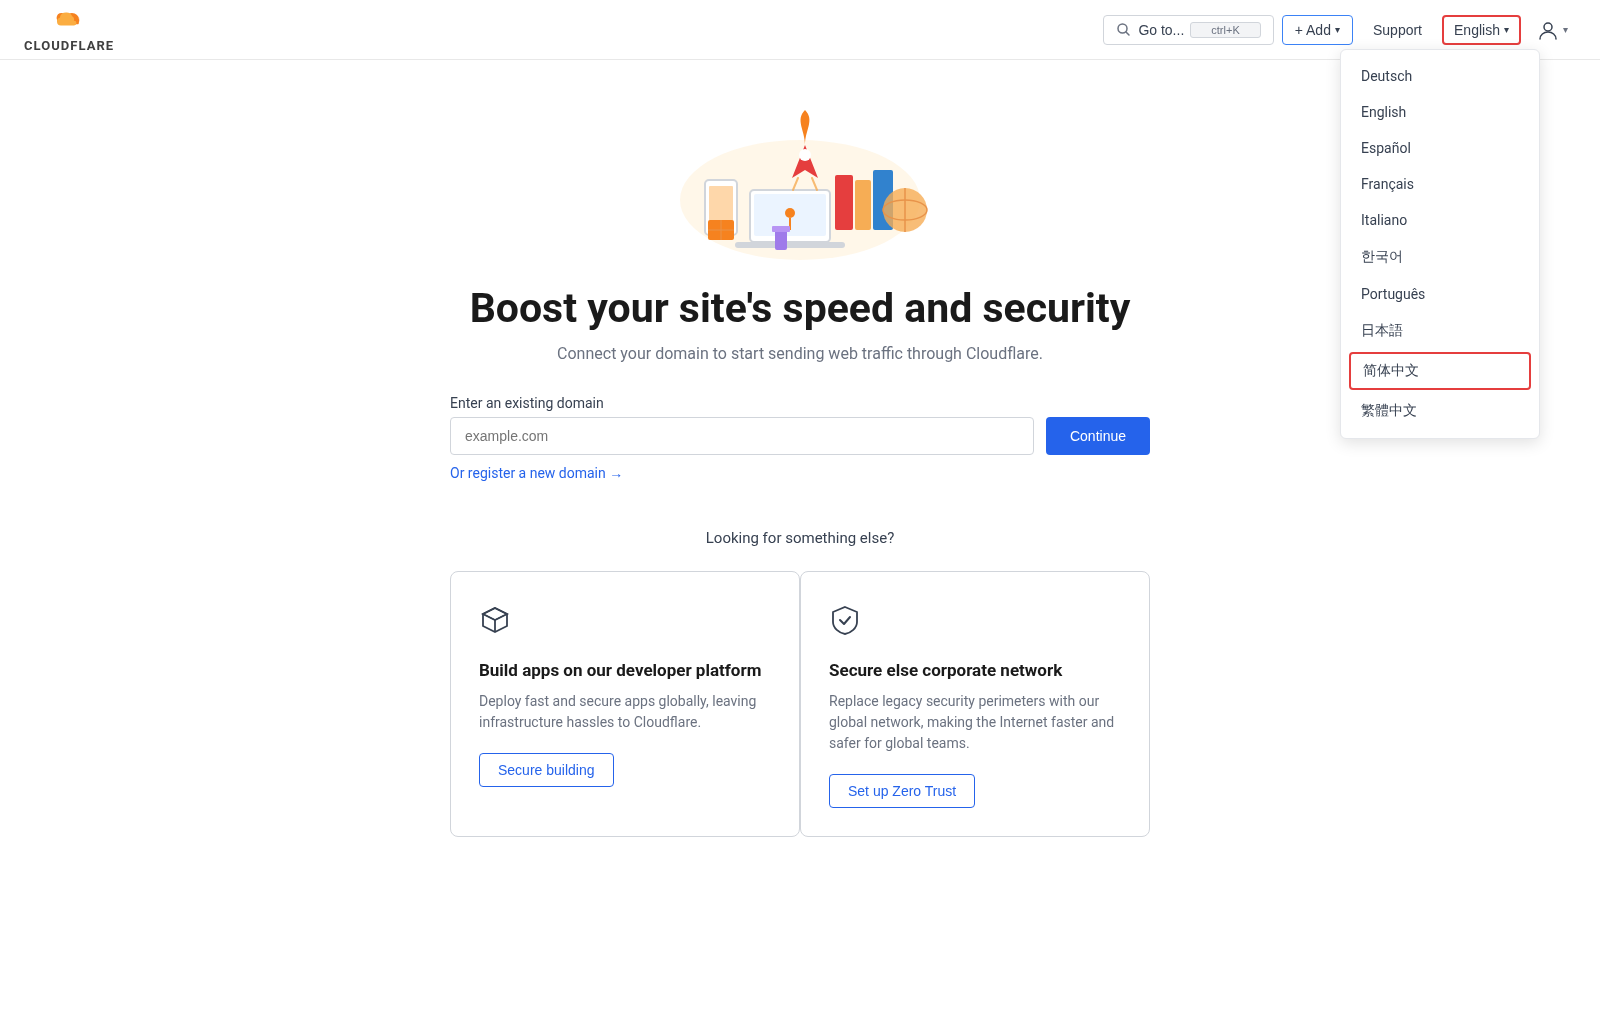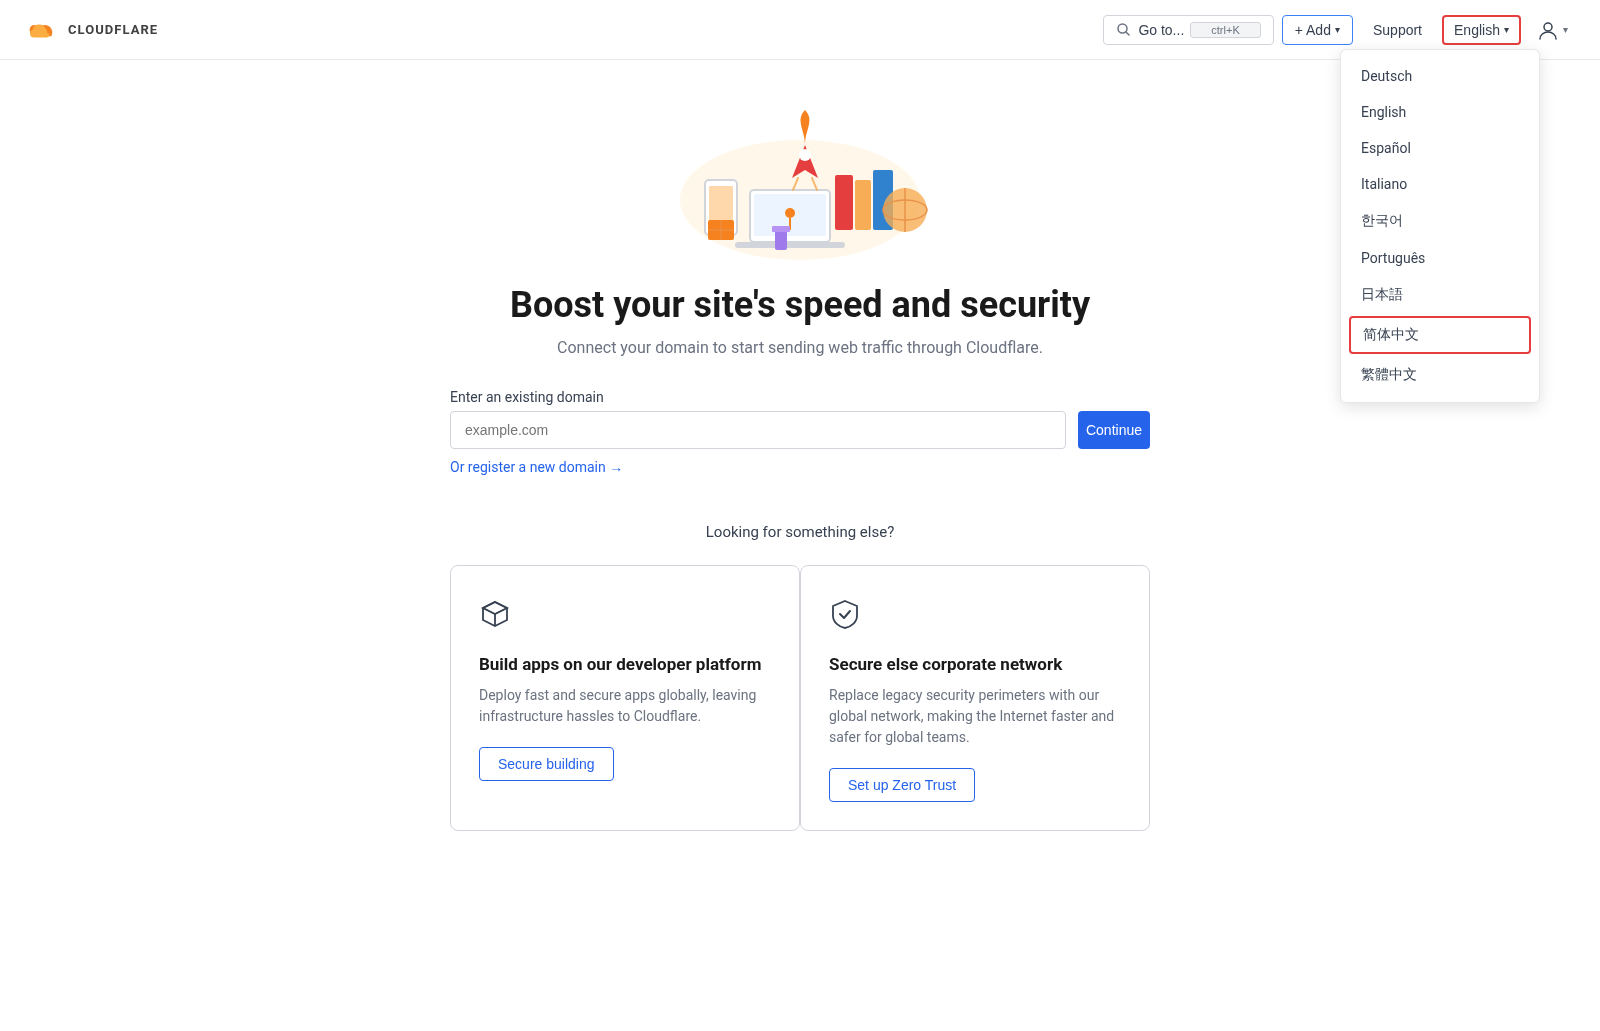--- a/index.html
+++ b/index.html
@@ -26,20 +26,21 @@
     .navbar-left {
       display: flex;
       align-items: center;
       gap: 0;
     }
     .logo {
       display: flex;
       align-items: center;
       gap: 8px;
       text-decoration: none;
+      flex-direction: column;
     }
     .logo-icon {
       width: 36px;
       height: 24px;
     }
     .logo-text {
       font-size: 13px;
       font-weight: 700;
       letter-spacing: 0.08em;
       color: #404040;
@@ -154,21 +155,21 @@
     
     .hero-illustration {
       width: 300px;
       height: 160px;
       margin-bottom: 24px;
       position: relative;
     }
 
     
     .hero-title {
-      font-size: 36px;
+      font-size: 41px;
       font-weight: 700;
       color: #1a1a1a;
       text-align: right;
       margin-bottom: 12px;
     }
     .hero-subtitle {
       font-size: 16px;
       color: #6b7280;
       text-align: center;
       margin-bottom: 32px;
@@ -195,21 +196,21 @@
       padding: 10px 14px;
       font-size: 14px;
       color: #9ca3af;
       outline: none;
     }
     .continue-btn {
       background: #2563eb;
       color: #fff;
       border: none;
       border-radius: 4px;
-      padding: 10px 8px;
+      padding: 10px 24px;
       font-size: 14px;
       font-weight: 500;
       cursor: pointer;
       white-space: nowrap;
     }
     .register-link {
       font-size: 14px;
       color: #2563eb;
       text-decoration: none;
       display: flex;
@@ -313,20 +314,21 @@
         <path d="M3 20c0-4 3.6-7 8-7s8 3 8 7" stroke="#374151" stroke-width="1.5" stroke-linecap="round"></path>
       </svg>
       <span style="font-size:10px;color:#6b7280;">▾</span>
     </button>
   </div>
 
   <div class="dropdown-wrapper" id="lang-dropdown">
   <div class="dropdown-item">Deutsch</div>
       <div class="dropdown-item">English</div>
       <div class="dropdown-item">Español</div>
+      <div class="dropdown-item">Français</div>
       <div class="dropdown-item">Italiano</div>
       <div class="dropdown-item">한국어</div>
       <div class="dropdown-item">Português</div>
       <div class="dropdown-item">日本語</div>
       <div class="dropdown-item selected">简体中文</div>
       <div class="dropdown-item">繁體中文</div>
     </div>
 </nav>
 
 <main class="main">

